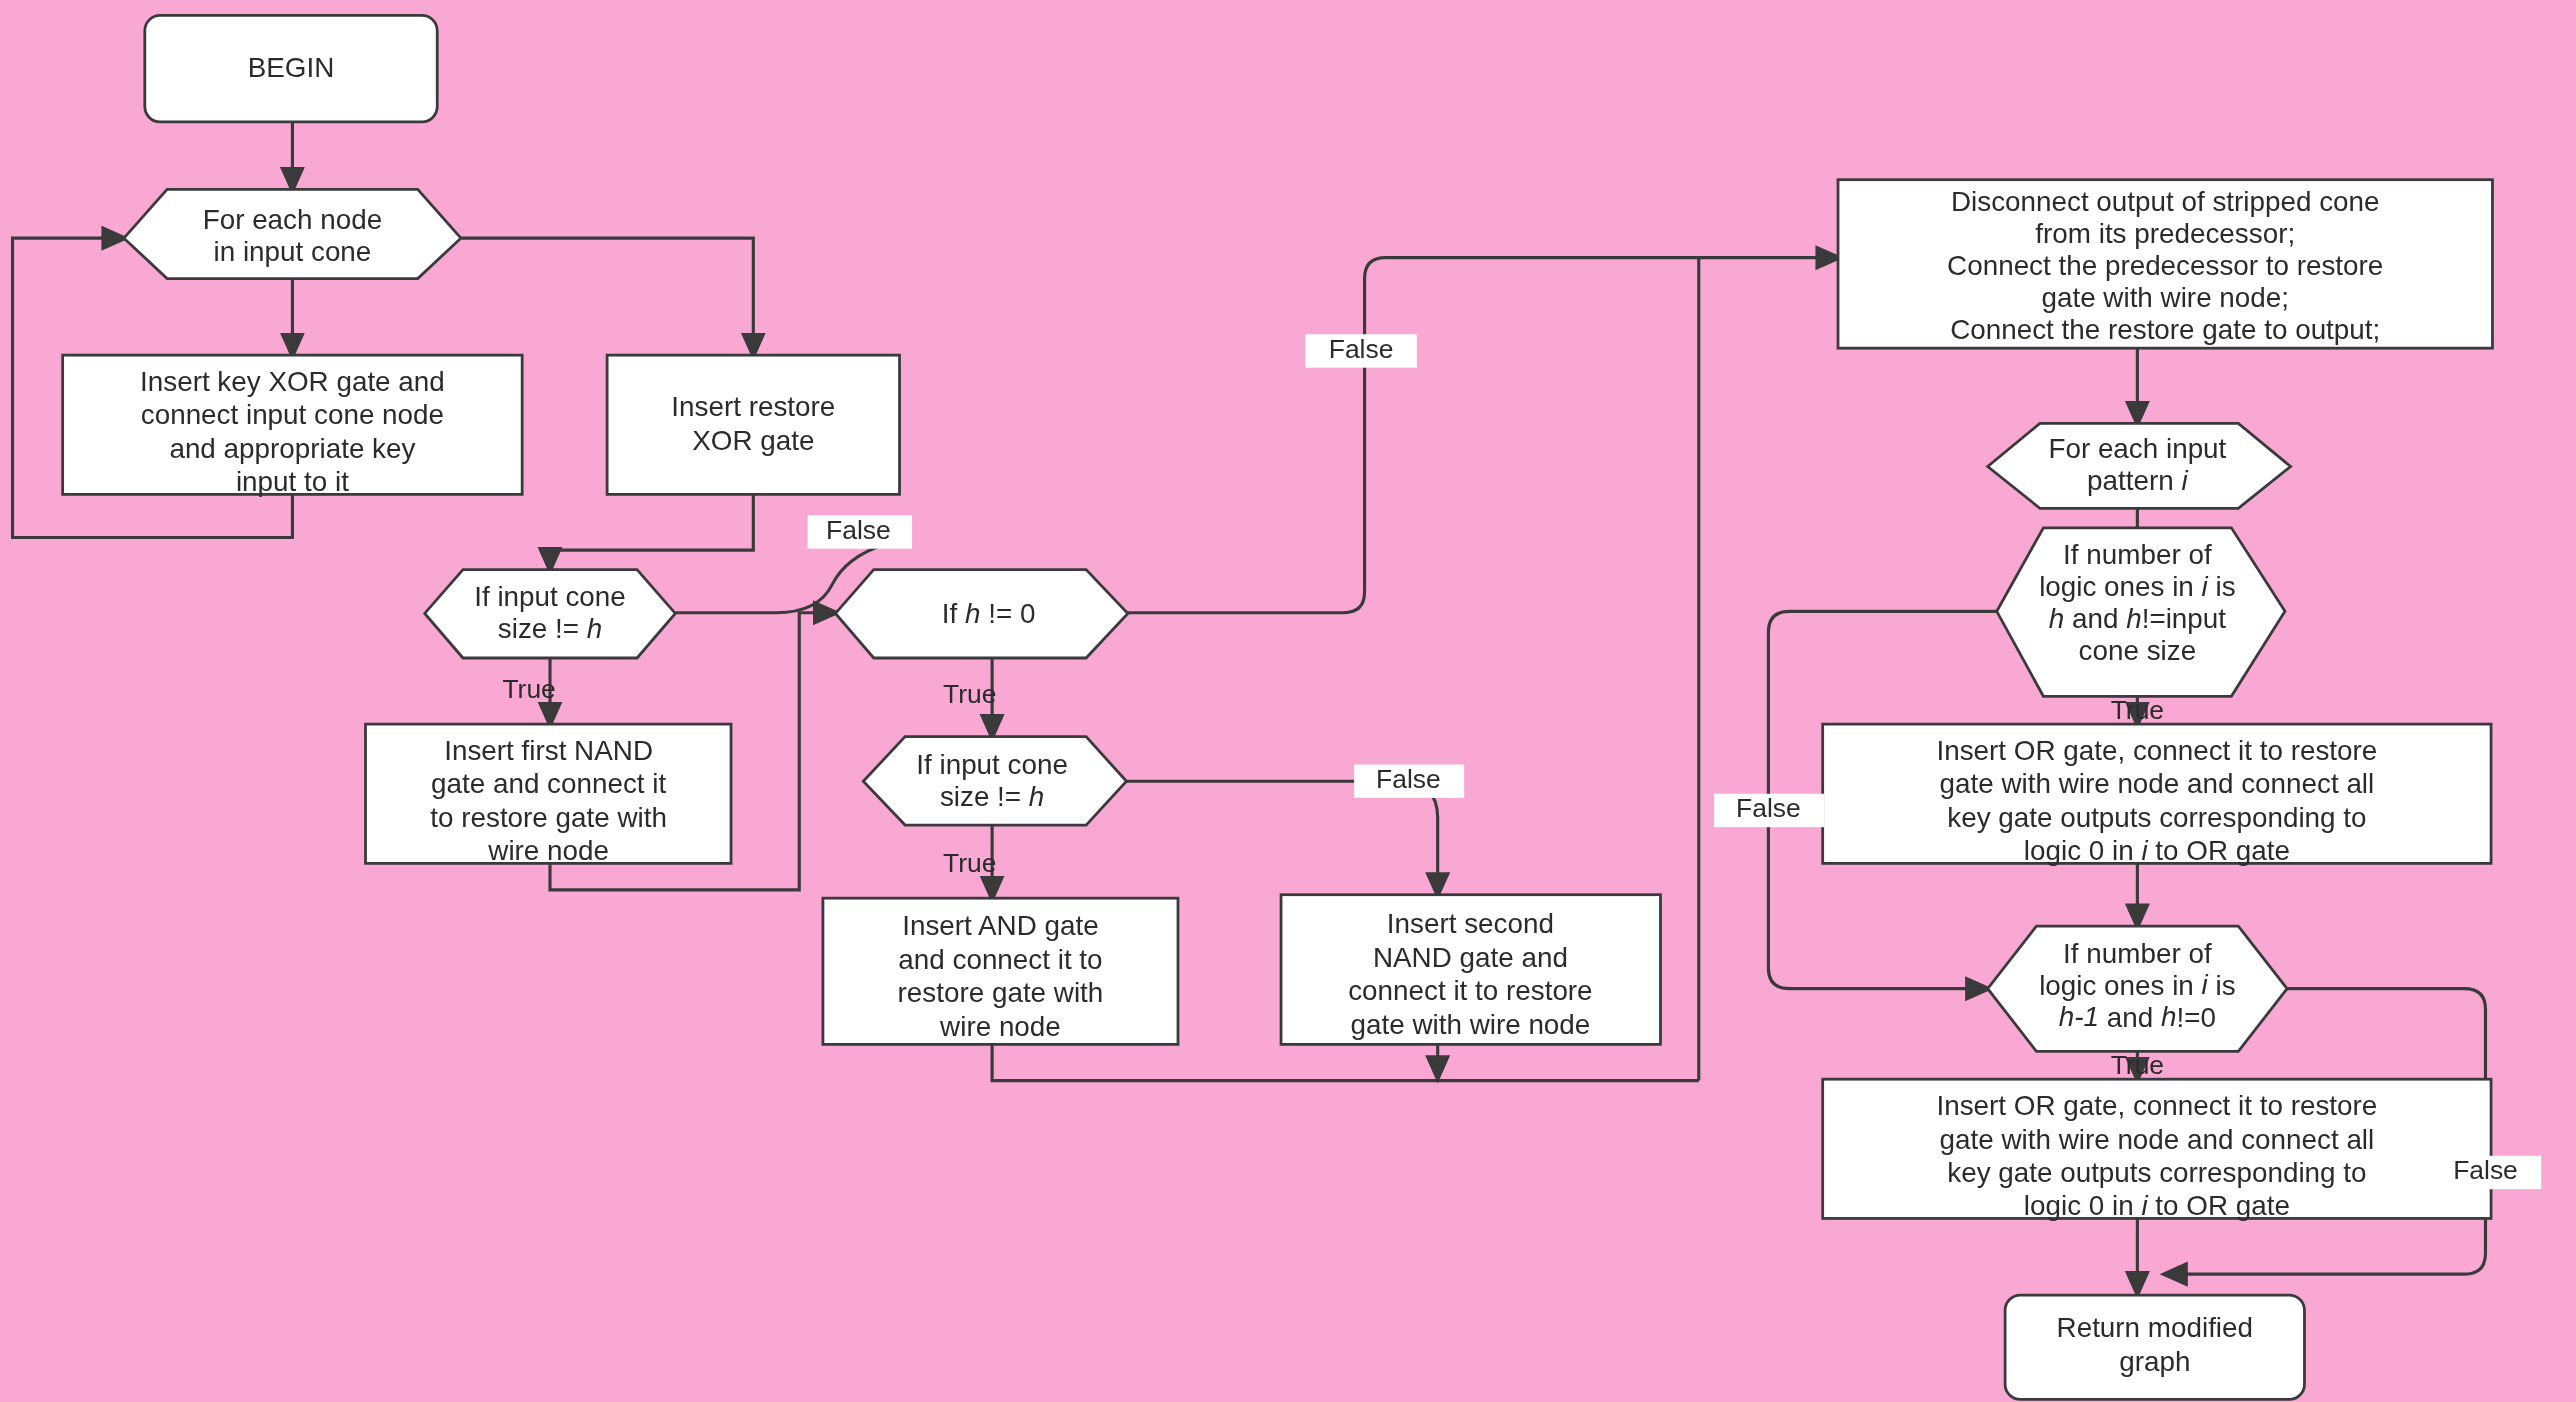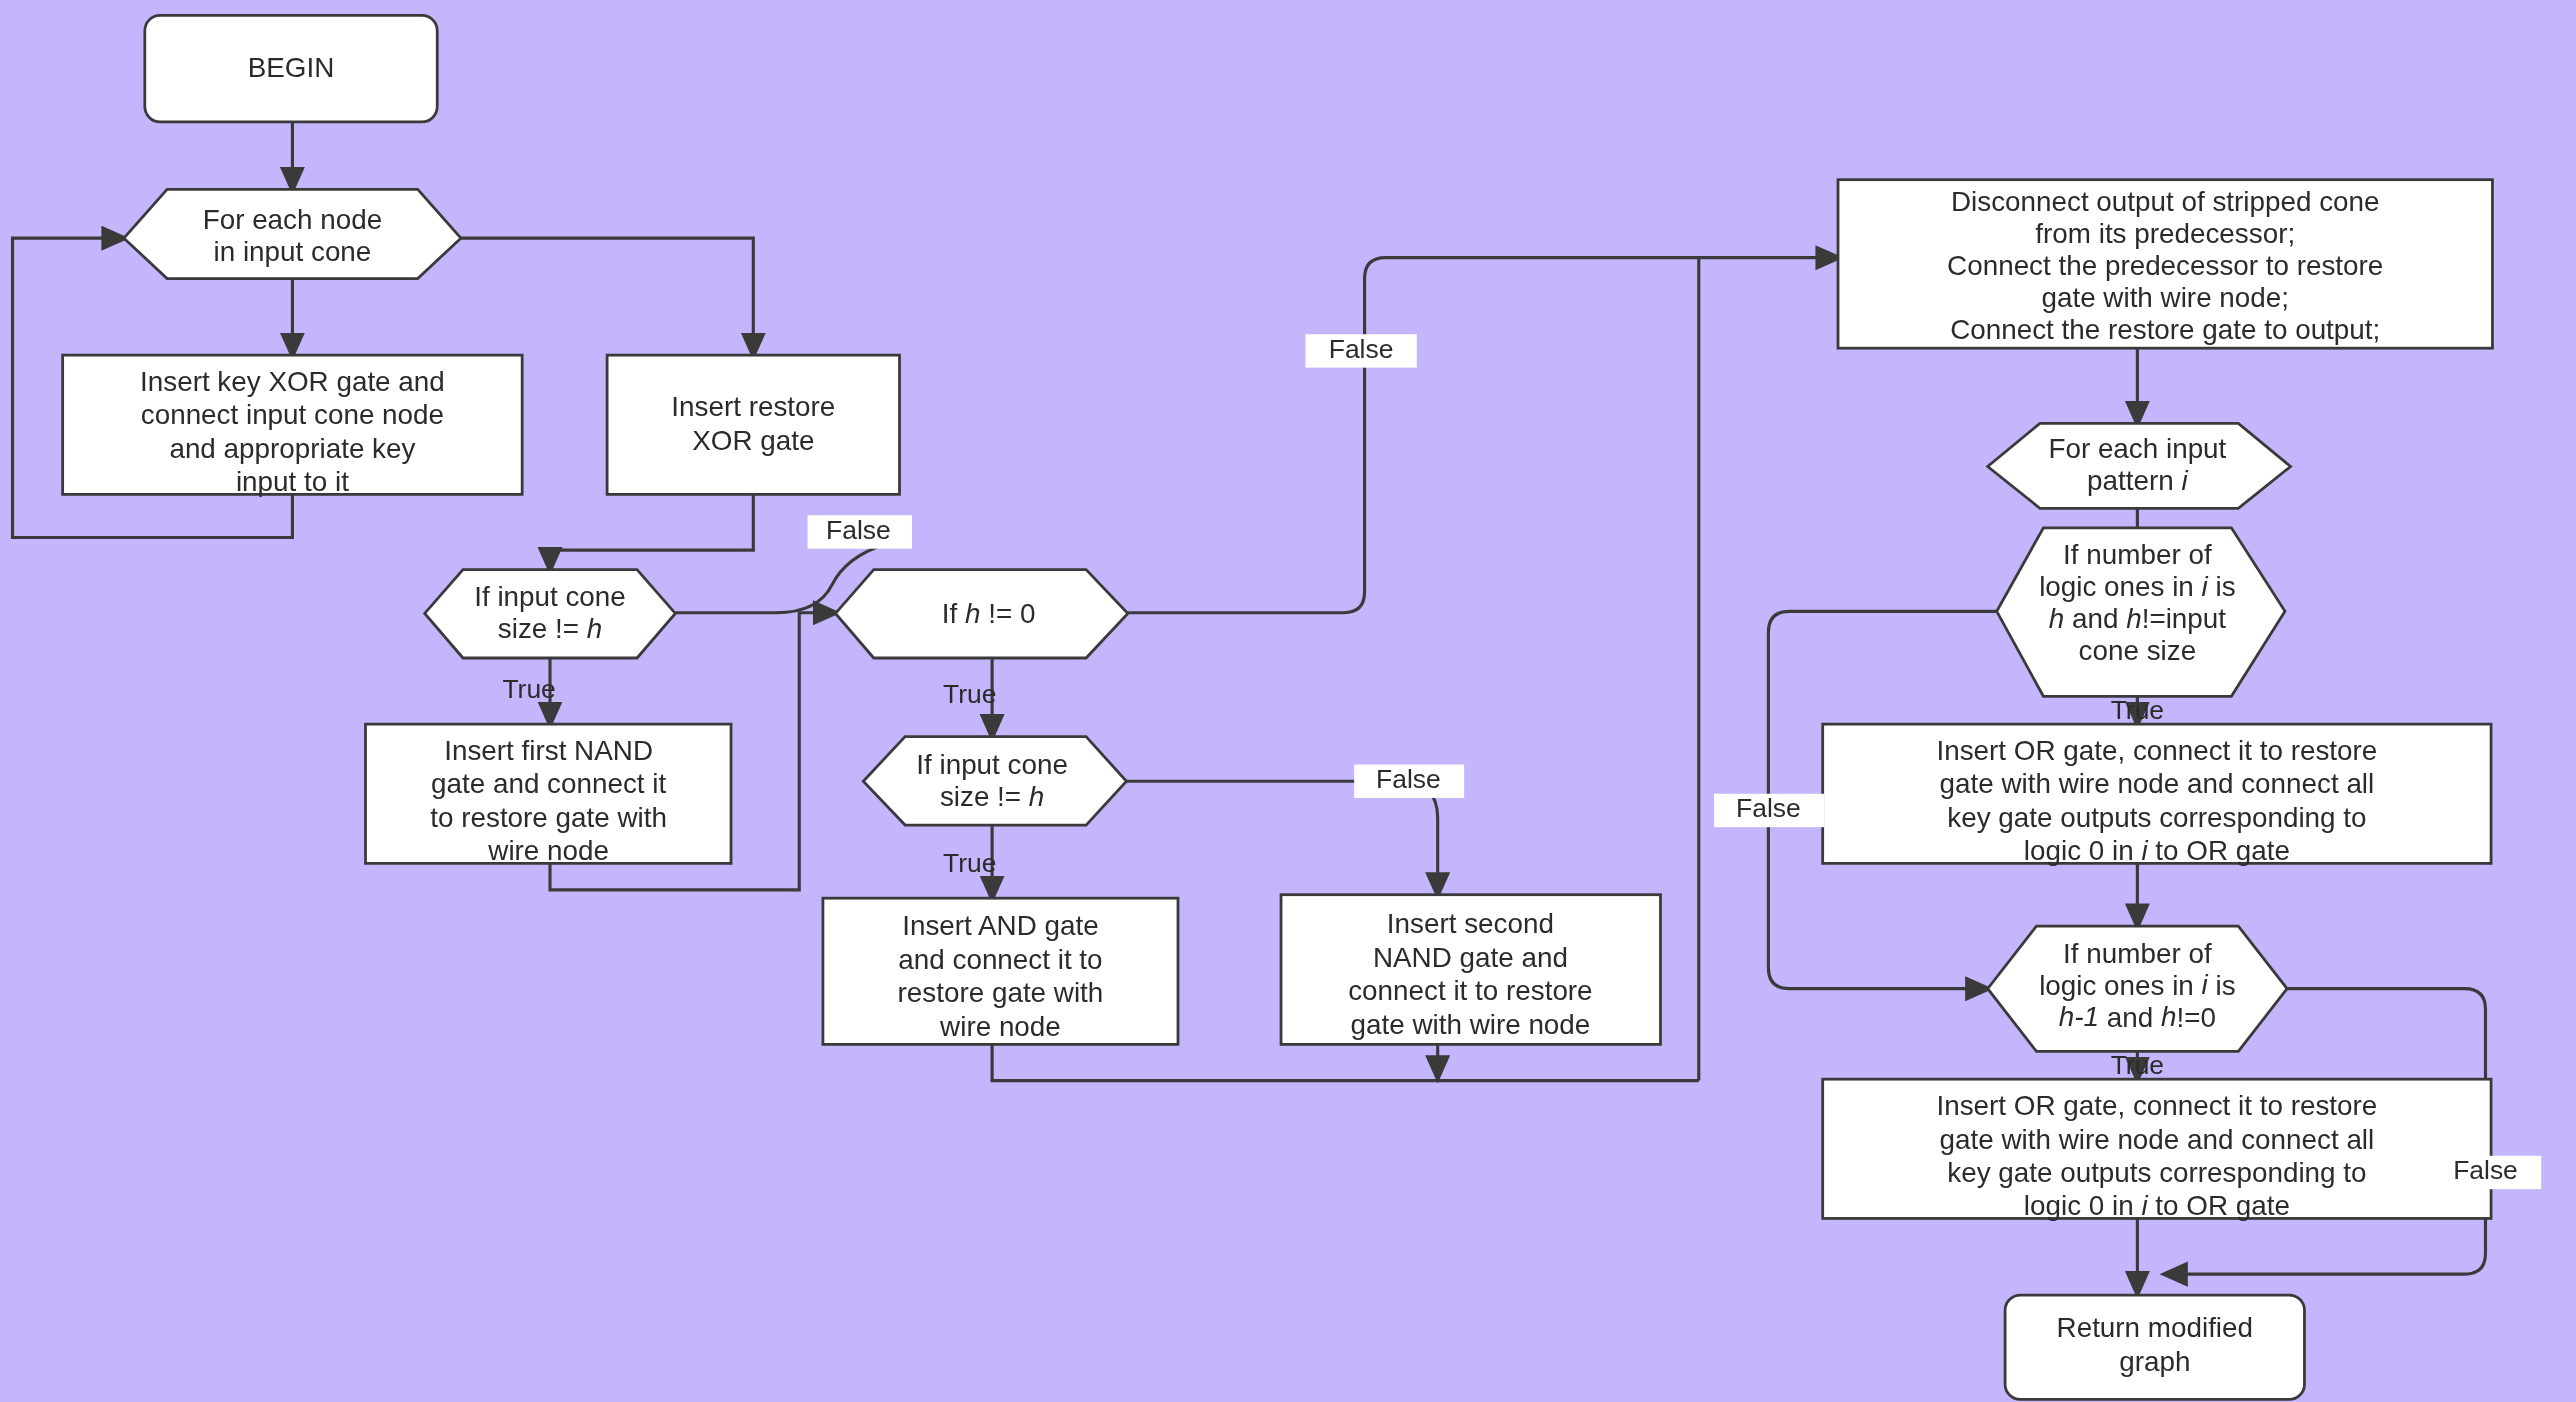--- a/index.html
+++ b/index.html
@@ -3,21 +3,21 @@
 <meta charset="utf-8">
 <style>
   html, body {
     margin: 0; padding: 0;
     background: #ffffff;
   }
   #canvas {
     position: relative;
     width: 2576px;
     height: 1403px;
-    background: #c4b5fd;
+    background: #f9a8d4;
     font-family: "Liberation Sans", sans-serif;
     overflow: hidden;
   }
   #flow-svg {
     position: absolute;
     left: 0; top: 0;
     width: 2576px;
     height: 1403px;
   }
   .node-label {

